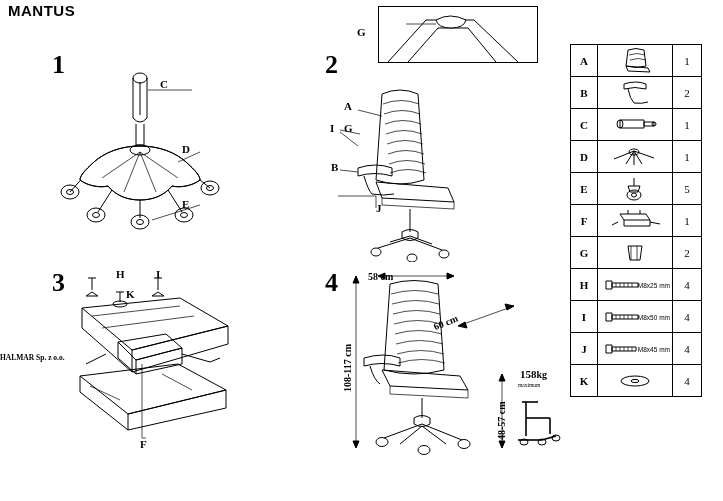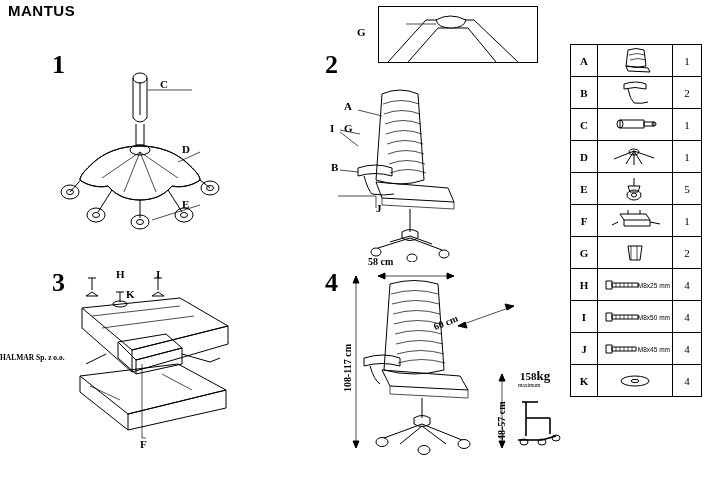--- a/index.html
+++ b/index.html
@@ -266,37 +266,37 @@
     <path class="s" d="M64 156 q8 -5 16 0 l0 6 q-8 5 -16 0 Z"></path>
 
     <path class="s" d="M34 176 L72 162 L112 178"></path>
     <path class="s" d="M50 182 L72 164 L96 182"></path>
     <g class="s">
       <ellipse cx="32" cy="180" rx="6" ry="4.5"></ellipse>
       <ellipse cx="114" cy="182" rx="6" ry="4.5"></ellipse>
       <ellipse cx="74" cy="188" rx="6" ry="4.5"></ellipse>
     </g>
   </svg>
-  <div class="dim" style="left:368px;top:256px">58 cm</div>
+  <div class="dim" style="left:368px;top:271px">58 cm</div>
   <div class="dim rot-diag" style="left:432px;top:322px">60 cm</div>
   <div class="dim rot90" style="left:342px;top:392px">108-117 cm</div>
   <div class="dim rot90" style="left:496px;top:440px">48-57 cm</div>
 
   <svg width="70" height="70" style="position:absolute;left:512px;top:388px">
     <path class="s2" d="M14 14 L14 48"></path>
     <path class="s2" d="M14 30 L38 30"></path>
     <path class="s2" d="M38 30 L38 46"></path>
     <path class="s2" d="M6 52 L30 52"></path>
     <path class="s2" d="M10 14 L26 14"></path>
     <ellipse cx="12" cy="54" rx="4" ry="3" class="s"></ellipse>
     <ellipse cx="30" cy="54" rx="4" ry="3" class="s"></ellipse>
     <ellipse cx="44" cy="50" rx="4" ry="3" class="s"></ellipse>
     <path class="s2" d="M30 52 L44 48"></path>
   </svg>
-  <div class="dim" style="left:520px;top:368px;font-size:11px"><span>158</span><span style="font-size:13px">kg</span></div>
+  <div class="dim" style="left:520px;top:368px;font-size:11px"><span>158</span><span style="font-size:10px">kg</span></div>
   <div style="position:absolute;left:518px;top:382px;font-size:5.5px;font-family:'Liberation Serif',serif">maximum</div>
 
   <table class="parts">
     <tbody>
       <tr>
         <td class="c-letter">A</td>
         <td class="c-pic">
           <div class="partpic">
             <svg width="74" height="29">
               <path class="s" d="M30 4 q8 -3 16 0 l2 16 q-10 3 -20 0 Z"></path>

